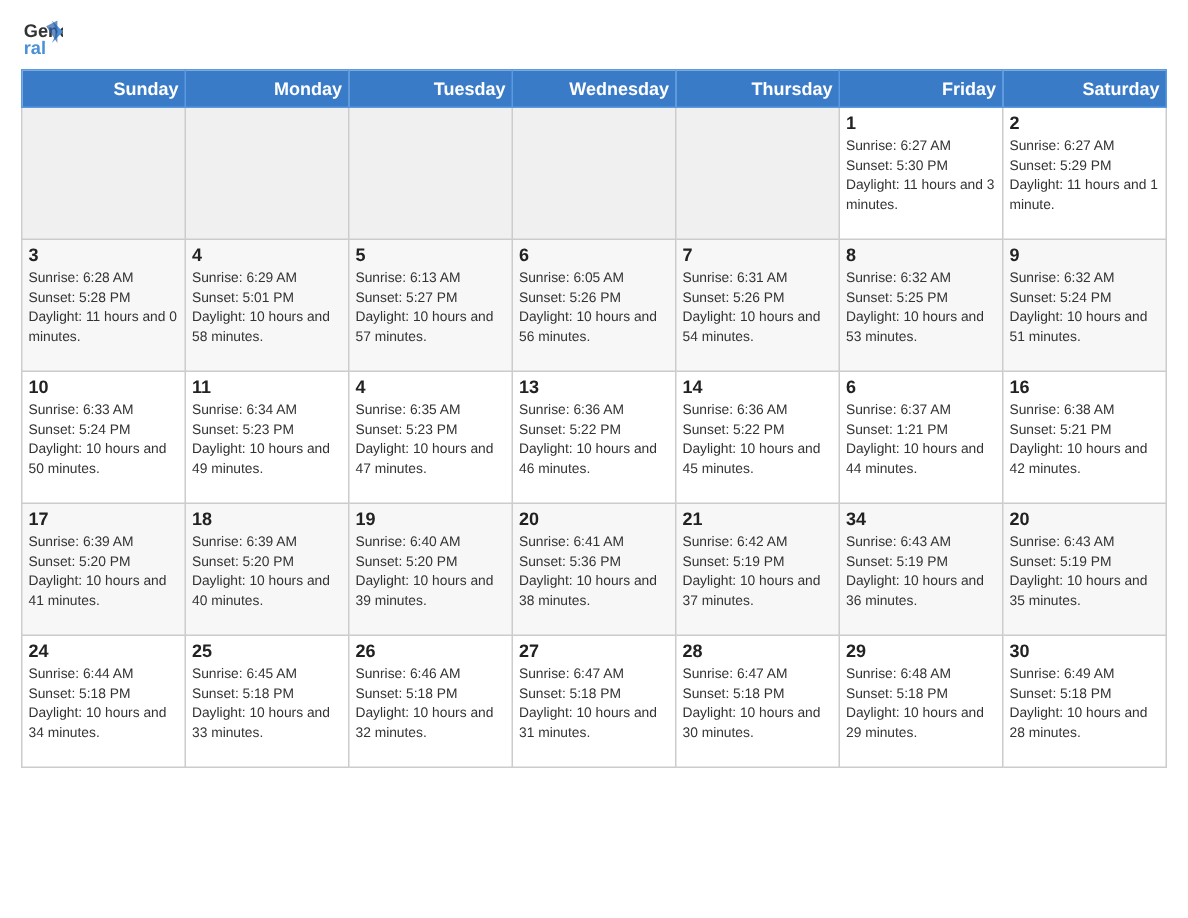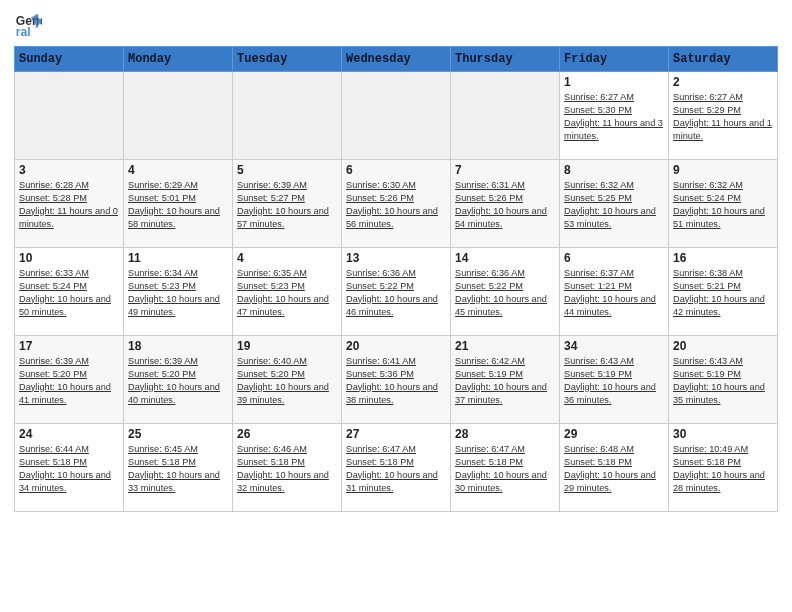--- a/index.html
+++ b/index.html
@@ -42,27 +42,26 @@
       font-size: 15px;
       color: #555;
     }
     table {
       width: 100%;
       border-collapse: collapse;
       table-layout: fixed;
     }
     thead th {
       background-color: #3a7bc8;
-      color: #0f172a;
+      color: #ffffff;
       font-size: 12px;
       font-weight: bold;
       padding: 5px 4px;
-      text-align: left;
+      text-align: right;
       border: 1px solid #5a9ae0;
-      font-family: Liberation Mono, monospace;
     }
     tbody td {
       border: 1px solid #ccc;
       vertical-align: top;
       padding: 3px 4px;
       font-size: 9.5px;
       color: #333;
       height: 88px;
       background: #fff;
     }
@@ -73,21 +72,20 @@
       font-size: 12px;
       font-weight: bold;
       color: #222;
       display: block;
       margin-bottom: 2px;
     }
     .day-info {
       font-size: 9.2px;
       color: #333;
       line-height: 1.4;
-      text-decoration: underline;
     }
     td.empty {
       background: #f0f0f0;
     }
   </style>
 </head>
 <body>
 
 <div class="container">
   <div class="header-area">
@@ -150,27 +148,27 @@
 Daylight: 11 hours and 0 minutes.</div>
           </td>
           <td>
             <span class="day-num">4</span>
             <div class="day-info">Sunrise: 6:29 AM
 Sunset: 5:01 PM
 Daylight: 10 hours and 58 minutes.</div>
           </td>
           <td>
             <span class="day-num">5</span>
-            <div class="day-info">Sunrise: 6:39 AM
+            <div class="day-info">Sunrise: 6:13 AM
 Sunset: 5:27 PM
 Daylight: 10 hours and 57 minutes.</div>
           </td>
           <td>
             <span class="day-num">6</span>
-            <div class="day-info">Sunrise: 6:30 AM
+            <div class="day-info">Sunrise: 6:05 AM
 Sunset: 5:26 PM
 Daylight: 10 hours and 56 minutes.</div>
           </td>
           <td>
             <span class="day-num">7</span>
             <div class="day-info">Sunrise: 6:31 AM
 Sunset: 5:26 PM
 Daylight: 10 hours and 54 minutes.</div>
           </td>
           <td>
@@ -306,20 +304,20 @@
 Daylight: 10 hours and 30 minutes.</div>
           </td>
           <td>
             <span class="day-num">29</span>
             <div class="day-info">Sunrise: 6:48 AM
 Sunset: 5:18 PM
 Daylight: 10 hours and 29 minutes.</div>
           </td>
           <td>
             <span class="day-num">30</span>
-            <div class="day-info">Sunrise: 10:49 AM
+            <div class="day-info">Sunrise: 6:49 AM
 Sunset: 5:18 PM
 Daylight: 10 hours and 28 minutes.</div>
           </td>
         </tr>
       </tbody>
   </table>
 </div>
 
 </body></html>

